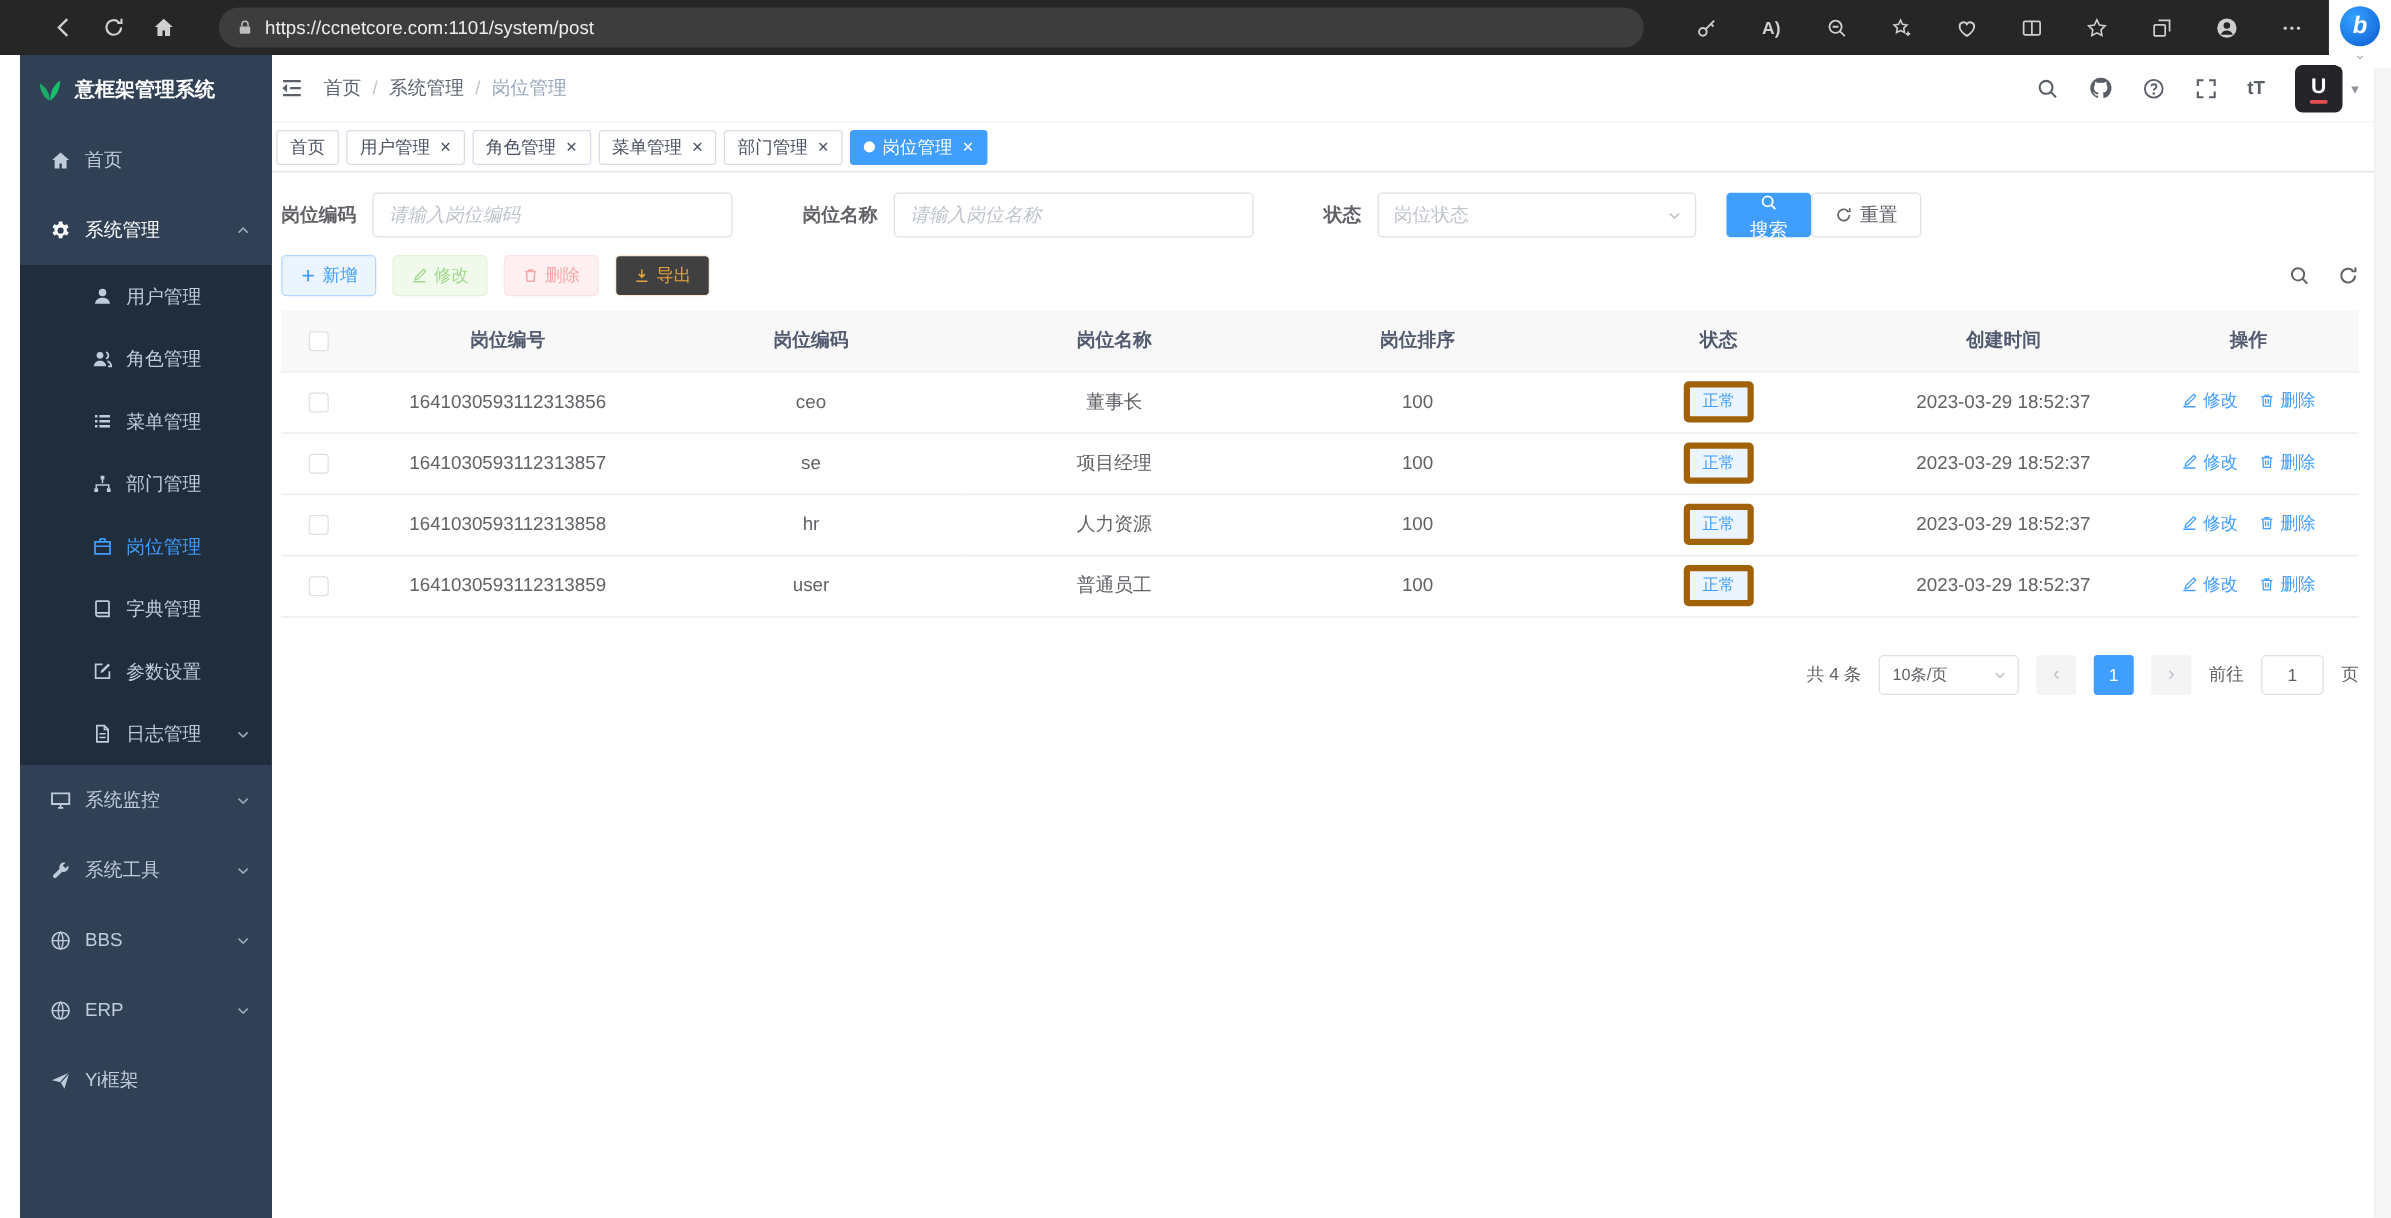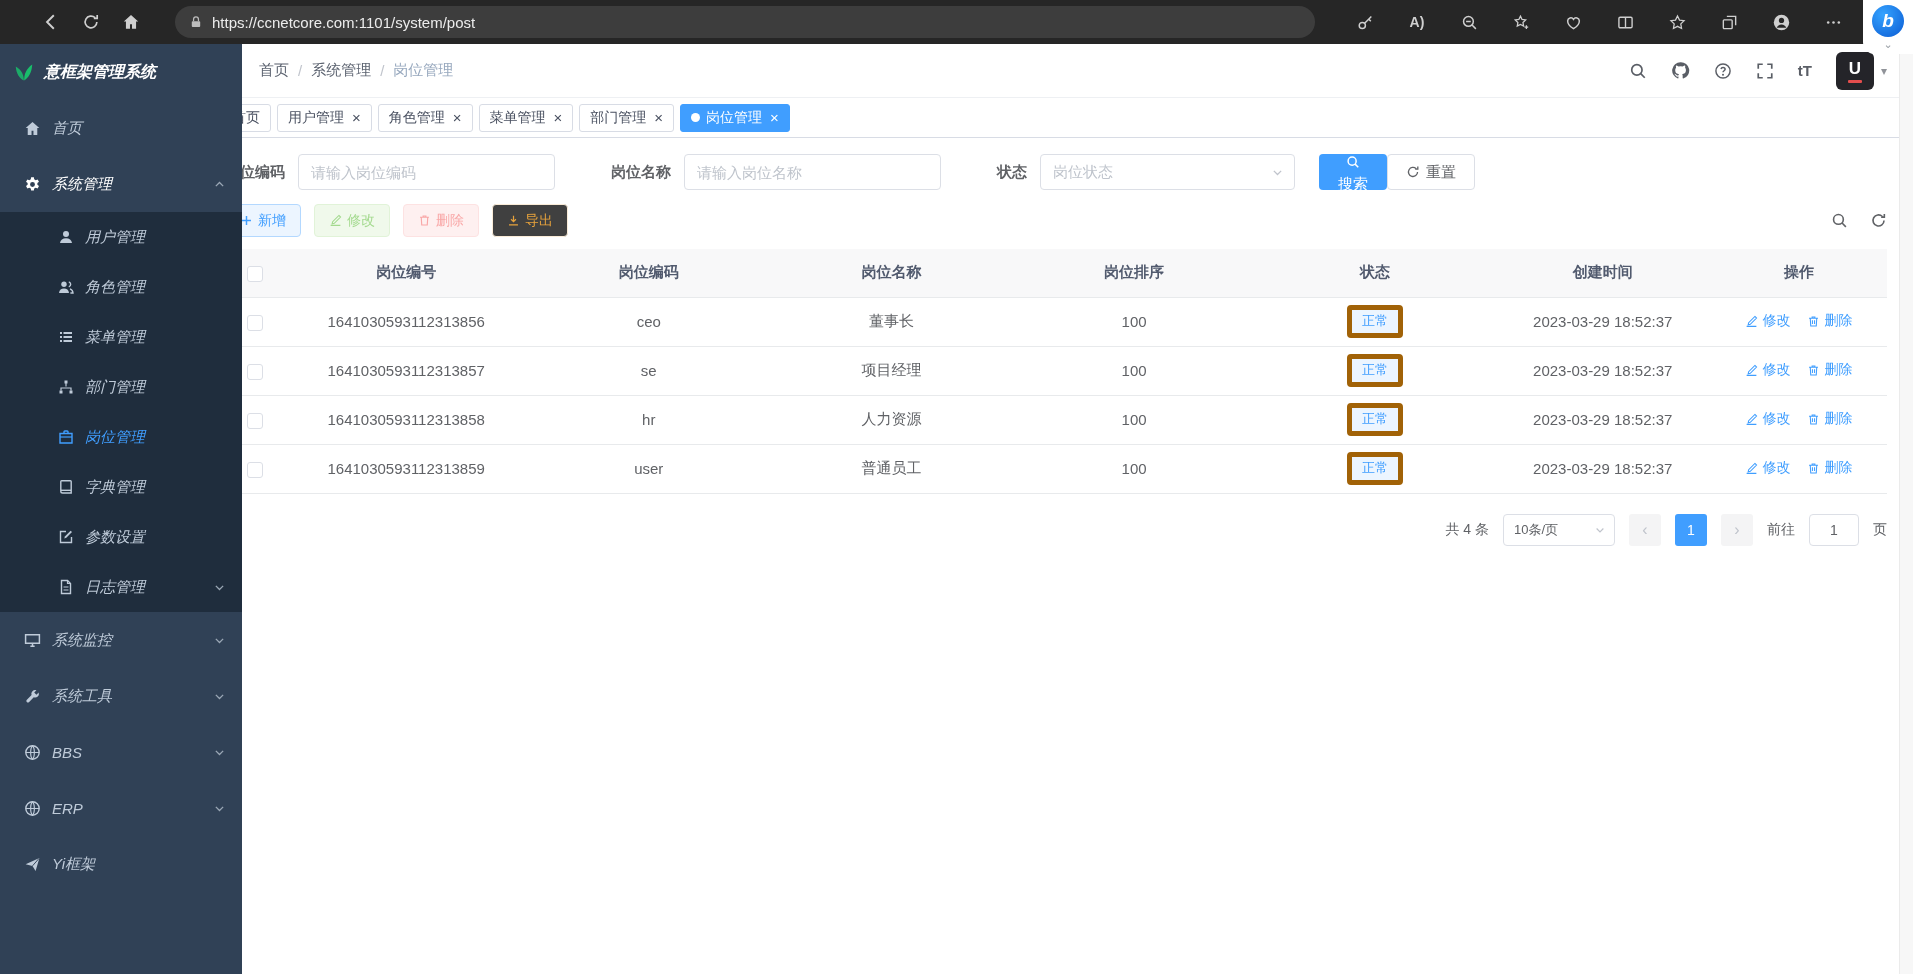--- a/index.html
+++ b/index.html
@@ -14,21 +14,21 @@
   .addr .url { font-size:15px; color:#ececec; white-space:nowrap; }
   .b-right { margin-left:auto; display:flex; align-items:center; gap:16px; padding-right:62px; }
   .b-right .bicon { width:36px; }
   .read-aloud { font-size:14px; font-weight:bold; letter-spacing:0; }
   .bing-notch { position:fixed; top:0; right:0; width:50px; height:54px; background:#fff; border-bottom-left-radius:12px; z-index:60; display:flex; flex-direction:column; align-items:center; padding-top:5px; cursor:pointer; }
   .bing-circle { width:32px; height:32px; border-radius:50%; background:radial-gradient(circle at 35% 30%, #35a3ff, #0b5bd3); color:#fff; font-weight:bold; font-size:19px; font-style:italic; display:flex; align-items:center; justify-content:center; }
   .bing-caret { color:#9aa0a6; font-size:11px; line-height:1; margin-top:2px; }
   .scroll-rail { position:fixed; right:0; top:44px; bottom:0; width:14px; background:#f7f7f7; border-left:1px solid #ebebeb; z-index:45; }
 
   
-  .sidebar { position:fixed; top:44px; left:0; width:242px; bottom:0; background:var(--sidebar-bg,#304156); z-index:40; overflow:hidden;font-style:italic; }
+  .sidebar { position:fixed; top:44px; left:16px; width:201px; bottom:0; background:var(--sidebar-bg,#304156); z-index:40; overflow:hidden; }
   .logo { height:56px; display:flex; align-items:center; gap:10px; padding:0 14px; cursor:pointer; }
   .logo-icon { color:var(--logo-leaf,#19be6b); }
   .logo-text { color:#fff; font-size:16px; font-weight:bold; white-space:nowrap; }
   .menu-item { display:flex; align-items:center; gap:11px; height:56px; padding:0 16px 0 24px; color:#bfcbd9; font-size:15px; cursor:pointer; white-space:nowrap; }
   .menu-item .mi-caret { margin-left:auto; color:#9aa7b5; }
   .menu-item.parent-active { color:#fff; }
   .submenu { background:var(--submenu-bg,#1f2d3d); }
   .submenu .menu-item { height:50px; padding-left:58px; }
   .submenu .menu-item.active { color:var(--accent,#409eff); }
 
@@ -52,21 +52,21 @@
   .tab { height:28px; display:inline-flex; align-items:center; gap:6px; padding:0 10px; border:1px solid #d8dce5; background:#fff; color:#495060; font-size:14px; border-radius:3px; cursor:pointer; white-space:nowrap; }
   .tab.active { background:var(--accent,#409eff); border-color:var(--accent,#409eff); color:#fff; }
   .tab-dot { width:9px; height:9px; border-radius:50%; background:#fff; }
   .tab-close { font-size:15px; line-height:1; margin-left:2px; }
 
   .content { padding:8px 26px 0 24px; background:#fff; }
 
   .filter-row { display:flex; align-items:center; margin-top:8px; }
   .f-group { display:flex; align-items:center; margin-right:56px; }
   .f-label { font-weight:bold; color:#606266; font-size:15px; margin-right:13px; white-space:nowrap; }
-  .f-input { height:36px; width:257px; border:1px solid #dcdfe6; border-radius:4px; padding:0 12px; font-size:15px; color:#606266; background:#fff; font-family:inherit; }
+  .f-input { height:36px; width:288px; border:1px solid #dcdfe6; border-radius:4px; padding:0 12px; font-size:15px; color:#606266; background:#fff; font-family:inherit;font-style:italic; }
   .f-input::placeholder { color:#bfc4cc; }
   .f-select { width:255px; height:36px; border:1px solid #dcdfe6; border-radius:4px; display:flex; align-items:center; justify-content:space-between; padding:0 10px 0 12px; color:#bfc4cc; font-size:15px; cursor:pointer; background:#fff; }
   .f-select .sel-caret { color:#c0c4cc; }
   .btn { display:inline-flex; align-items:center; gap:6px; height:36px; padding:0 18px; border-radius:4px; font-size:15px; border:1px solid transparent; cursor:pointer; font-family:inherit; white-space:nowrap; }
   .btn-primary { background:var(--accent,#409eff); color:#fff;flex-direction:column; }
   .btn-default { background:#fff; border-color:#dcdfe6; color:#606266; }
 
   .toolbar-row { display:flex; align-items:center; margin-top:14px; }
   .tbtn { height:33px; padding:0 14px; font-size:14px; gap:5px; border-radius:4px; display:inline-flex; align-items:center; margin-right:13px; border:1px solid; cursor:pointer; font-family:inherit; white-space:nowrap; }
   .tbtn-add { background:#ecf5ff; border-color:#b3d8ff; color:var(--accent,#409eff);justify-content:center; }
@@ -78,21 +78,21 @@
 
   .table-wrap { margin-top:12px; }
   table { width:100%; border-collapse:collapse; table-layout:fixed; }
   th { height:48px; background:#f8f8f9; color:#515a6e; font-size:15px; font-weight:bold; border-bottom:1px solid #e8eaec; text-align:center; }
   td { height:49px; color:#606266; font-size:15px; border-bottom:1px solid #e8eaec; text-align:center; white-space:nowrap; }
   .checkbox { width:16px; height:16px; border:1px solid #dcdfe6; border-radius:3px; display:inline-block; background:#fff; vertical-align:middle; cursor:pointer; }
   .tag { display:inline-block; padding:3px 10px; background:var(--status-tag-bg,#ecf5ff); border:5px solid #a16207; color:var(--status-tag-text,#409eff); border-radius:4px; font-size:13px; line-height:1.25; }
   .op-link { display:inline-flex; align-items:center; gap:4px; color:var(--accent,#409eff); font-size:14px; cursor:pointer; }
   .op-link + .op-link { margin-left:17px; }
 
-  .pagination { display:flex; align-items:center; justify-content:flex-end; gap:14px; margin-top:20px; color:#606266; font-size:14px; }
+  .pagination { display:flex; align-items:center; justify-content:flex-end; gap:14px; margin-top:30px; color:#606266; font-size:14px; }
   .pg-select { width:112px; height:32px; border:1px solid #dcdfe6; border-radius:4px; display:flex; align-items:center; justify-content:space-between; padding:0 8px 0 10px; font-size:13px; color:#606266; cursor:pointer; }
   .pg-btn { width:32px; height:32px; border-radius:3px; background:#f4f4f5; color:#c0c4cc; display:flex; align-items:center; justify-content:center; font-size:16px; cursor:pointer; }
   .pg-page { width:32px; height:32px; border-radius:3px; background:var(--accent,#409eff); color:#fff; display:flex; align-items:center; justify-content:center; font-size:14px; cursor:pointer; }
   .pg-goto-input { width:50px; height:32px; border:1px solid #dcdfe6; border-radius:4px; text-align:center; font-size:14px; color:#606266; font-family:inherit; }
 </style>
 </head>
 <body>
 
 <div class="browser-bar">
   <span class="bicon">

